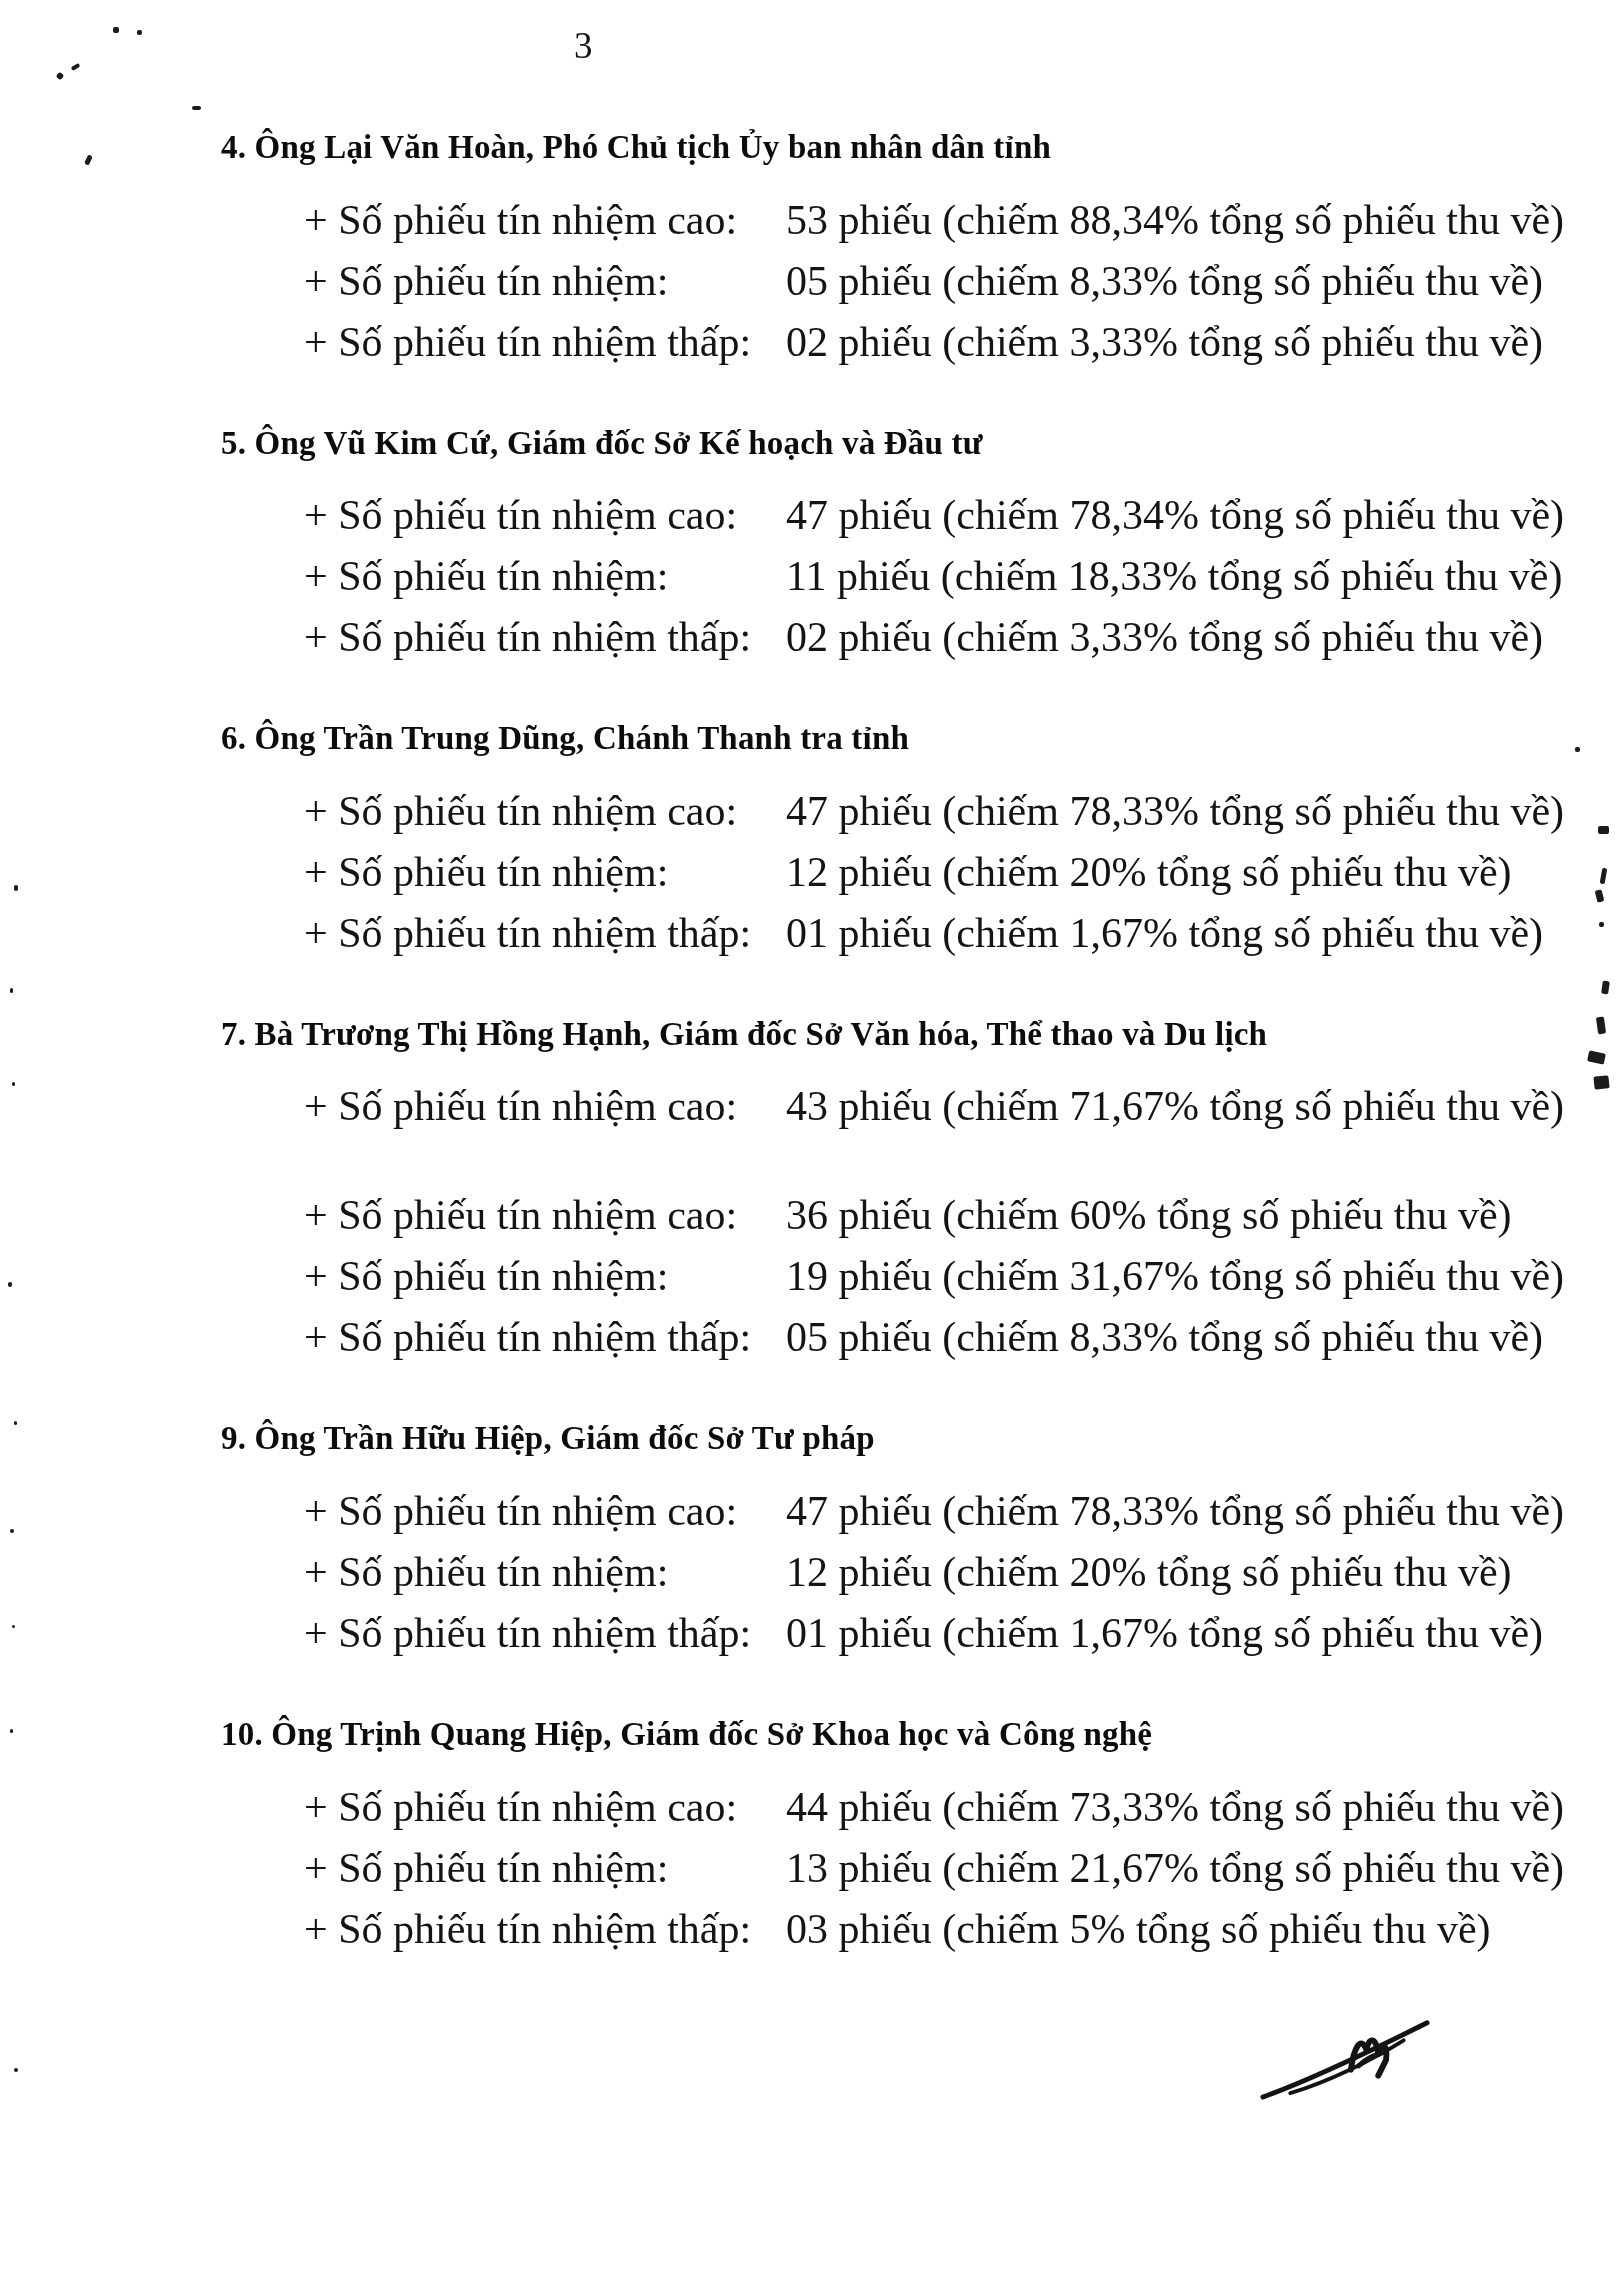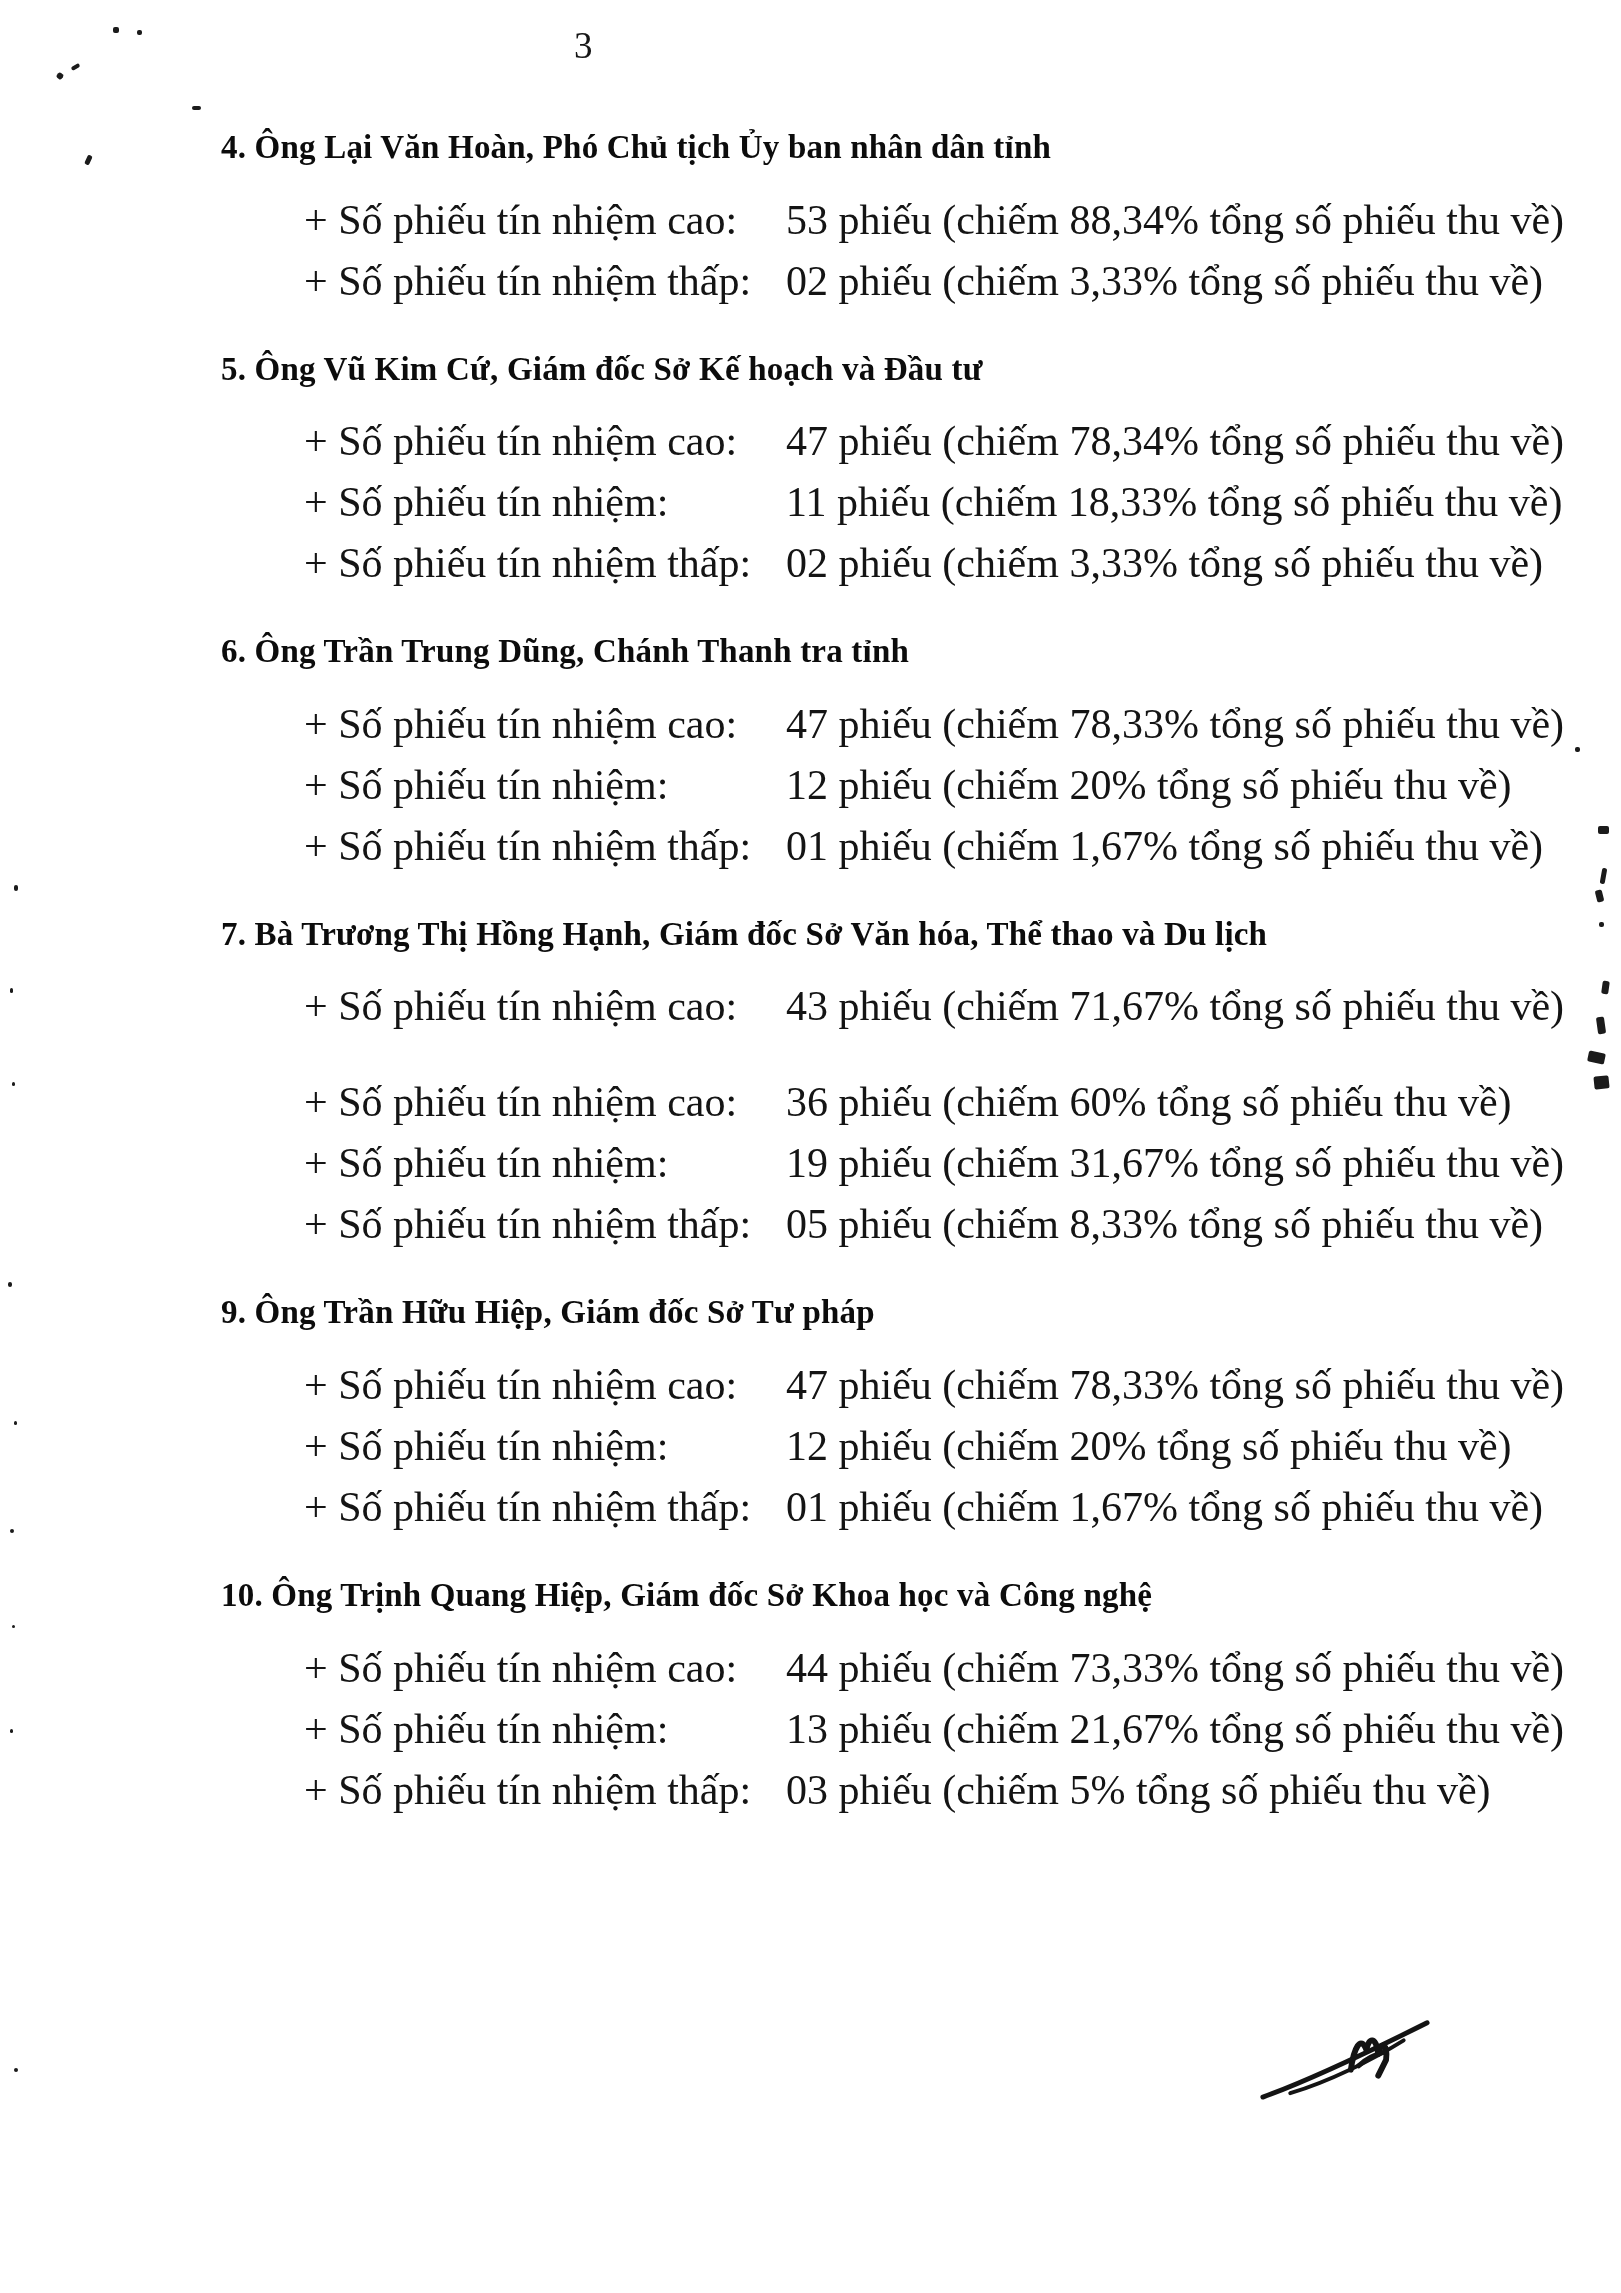--- a/index.html
+++ b/index.html
@@ -6,21 +6,21 @@
   body{
     width:1621px;height:2294px;background:#ffffff;position:relative;
     font-family:"Liberation Serif","DejaVu Serif",serif;color:#101010;
     overflow:hidden;
   }
   .page{position:absolute;inset:0;}
   .page-number{
     position:absolute;top:23.5px;left:574px;font-size:37px;color:#151515;
   }
   .content{position:absolute;top:125px;left:0;width:1368px;}
-  .section{margin-top:35px;}
+  .section{margin-top:48px;}
   .section:first-child{margin-top:0;}
   .section-heading{
     margin-left:221px;font-size:33px;font-weight:bold;line-height:45px;
     letter-spacing:0.2px;color:#0c0c0c;
   }
   .rows{margin-top:19.6px;}
   .vote-row{
     margin-left:304px;line-height:61px;font-size:42px;white-space:pre;
     color:#141414;
   }
@@ -62,20 +62,21 @@
 <div class="page">
 
   <div class="page-number">3</div>
 
   <div class="content">
 
     <div class="section">
       <div class="section-heading">4. Ông Lại Văn Hoàn, Phó Chủ tịch Ủy ban nhân dân tỉnh</div>
       <div class="rows">
         <div class="vote-row"><span class="vote-label">+ Số phiếu tín nhiệm cao:</span><span class="vote-value">53 phiếu (chiếm 88,34% tổng số phiếu thu về)</span></div>
+        <div class="vote-row"><span class="vote-label">+ Số phiếu tín nhiệm:</span><span class="vote-value">05 phiếu (chiếm 8,33% tổng số phiếu thu về)</span></div>
         <div class="vote-row"><span class="vote-label">+ Số phiếu tín nhiệm thấp:</span><span class="vote-value">02 phiếu (chiếm 3,33% tổng số phiếu thu về)</span></div>
       </div>
     </div>
 
     <div class="section">
       <div class="section-heading">5. Ông Vũ Kim Cứ, Giám đốc Sở Kế hoạch và Đầu tư</div>
       <div class="rows">
         <div class="vote-row"><span class="vote-label">+ Số phiếu tín nhiệm cao:</span><span class="vote-value">47 phiếu (chiếm 78,34% tổng số phiếu thu về)</span></div>
         <div class="vote-row"><span class="vote-label">+ Số phiếu tín nhiệm:</span><span class="vote-value">11 phiếu (chiếm 18,33% tổng số phiếu thu về)</span></div>
         <div class="vote-row"><span class="vote-label">+ Số phiếu tín nhiệm thấp:</span><span class="vote-value">02 phiếu (chiếm 3,33% tổng số phiếu thu về)</span></div>

